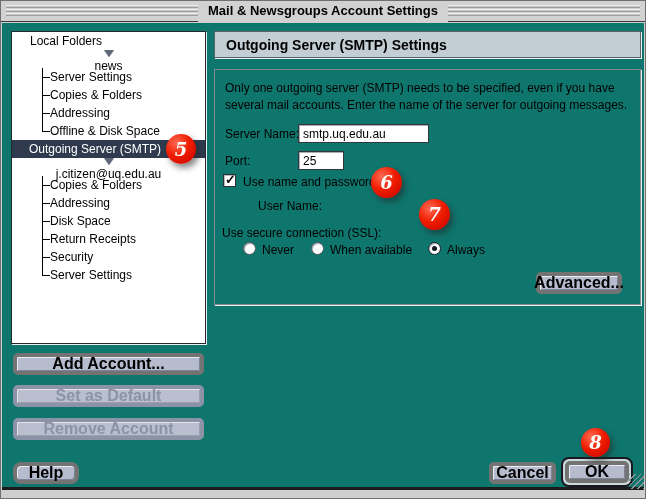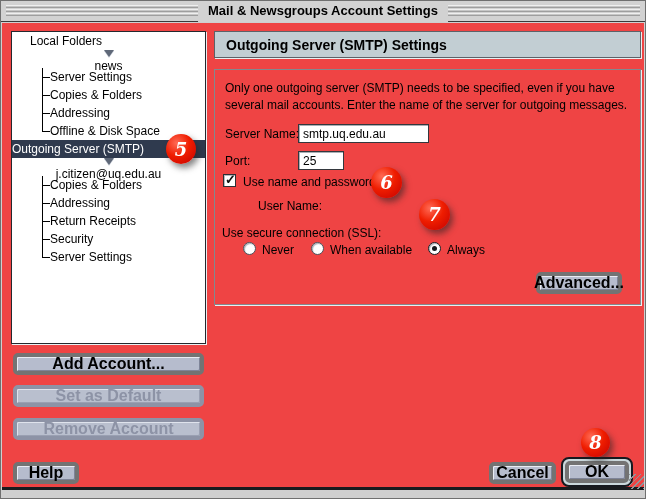--- a/index.html
+++ b/index.html
@@ -22,21 +22,21 @@
   }
   .titlebar .title {
     position:absolute; left:50%; top:0; transform:translateX(-50%);
     height:21px; line-height:20px; padding:0 10px; background:#d2d2d2;
     font-size:13px; font-weight:700; color:#000; white-space:nowrap;
   }
 
   
   .content {
     position:absolute; left:1px; top:22px; width:642px; height:467px;
-    background:#ef4444; border-bottom:3px solid #191b1e;
+    background:#0f766e; border-bottom:3px solid #191b1e;
   }
 
   
   .listbox {
     position:absolute; left:9px; top:8px; width:195px; height:313px;
     background:#ffffff; border:1px solid #24282e;
     box-shadow:1px 1px 0 #e9f0f2; overflow:hidden;
     font-size:12px; color:#000;
   }
   .trow { position:relative; height:18px; line-height:18px; white-space:nowrap; }
@@ -53,21 +53,21 @@
     border-left:1px solid #000;
   }
   .trow.child-last::before { bottom:50%; }
   .trow.child::after, .trow.child-last::after {
     content:""; position:absolute; left:30px; width:8px; top:50%;
     border-top:1px solid #000;
   }
   .trow.selected {
     background:#2f3a4e; color:#ffffff;
   }
-  .trow.selected .tlabel { }
+  .trow.selected .tlabel { padding-left:17px; }
 
   
   .btn {
     position:absolute; display:flex; align-items:center; justify-content:center;
     background:#b6bccd; border:4px solid #737373; border-radius:5px;
     box-shadow:inset 1px 1px 0 #e9ecf4, inset -1px -1px 0 #7e8498;
     font-size:16px; font-weight:700; color:#000; cursor:default;text-align:right;
   }
   .btn.disabled {
     color:#8d93a6; border-color:#8d93a6; background:#b9bfce;
@@ -159,20 +159,21 @@
       <div class="trow child"><span class="tlabel">Copies &amp; Folders</span></div>
       <div class="trow child"><span class="tlabel">Addressing</span></div>
       <div class="trow child-last"><span class="tlabel">Offline &amp; Disk Space</span></div>
       <div class="trow selected"><span class="tlabel">Outgoing Server (SMTP)</span></div>
       <div class="trow branch">
           <span class="twisty"></span>
           <span class="tlabel">j.citizen@uq.edu.au</span>
         </div>
       <div class="trow child"><span class="tlabel">Copies &amp; Folders</span></div>
       <div class="trow child"><span class="tlabel">Addressing</span></div>
+      <div class="trow child"><span class="tlabel">Disk Space</span></div>
       <div class="trow child"><span class="tlabel">Return Receipts</span></div>
       <div class="trow child"><span class="tlabel">Security</span></div>
       <div class="trow child-last"><span class="tlabel">Server Settings</span></div>
     </div>
 
     <div class="btn" style="left:11px; top:330px; width:191px; height:22px;">Add Account...</div>
     <div class="btn disabled" style="left:11px; top:362px; width:191px; height:22px;">Set as Default</div>
     <div class="btn disabled" style="left:11px; top:395px; width:191px; height:22px;">Remove Account</div>
 
     <div class="panel-header">Outgoing Server (SMTP) Settings</div>
@@ -194,21 +195,21 @@
 
     <div class="radio" style="left:241px; top:219px;"></div>
     <div class="flabel" style="left:260px; top:220px;">Never</div>
     <div class="radio" style="left:309px; top:219px;"></div>
     <div class="flabel" style="left:328px; top:220px;">When available</div>
     <div class="radio on" style="left:426px; top:219px;"></div>
     <div class="flabel" style="left:445px; top:220px;">Always</div>
 
     <div class="btn" style="left:534px; top:249px; width:86px; height:22px;">Advanced...</div>
 
-    <div class="btn" style="left:11px; top:439px; width:66px; height:22px;">Help</div>
+    <div class="btn" style="left:11px; top:439px; width:66px; height:22px;border-radius:8px;">Help</div>
     <div class="btn" style="left:487px; top:439px; width:67px; height:22px;">Cancel</div>
     <div class="ok-ring" style="left:559px; top:434px; width:72px; height:30px;">
       <div class="btn">OK</div>
     </div>
 
     <div class="badge" style="left:164px; top:111px; width:30px; height:30px;">5</div>
     <div class="badge" style="left:369px; top:144px; width:31px; height:31px;">6</div>
     <div class="badge" style="left:417px; top:176px; width:31px; height:31px;">7</div>
     <div class="badge" style="left:579px; top:405px; width:29px; height:29px;">8</div>
 

